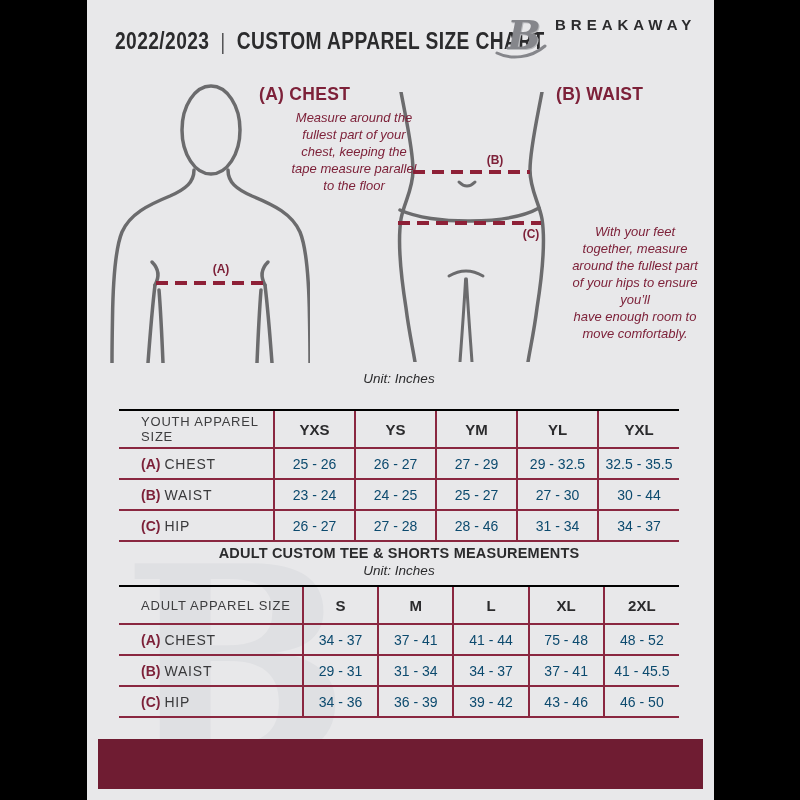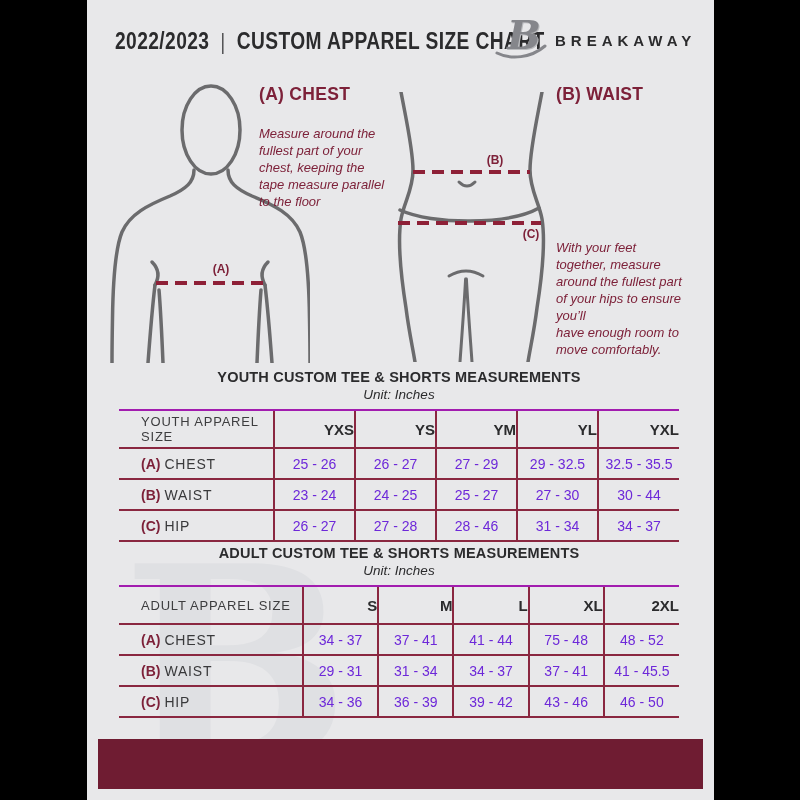--- a/index.html
+++ b/index.html
@@ -27,36 +27,37 @@
   .masthead .sep{font-weight:400;color:#4a4a4c;font-size:22px;}
   .logo{position:absolute;left:408px;top:12px;width:54px;height:52px;}
   .logo-b{
     position:absolute;left:12px;top:0;
     font-family:"DejaVu Serif", serif;font-weight:bold;font-style:italic;
     font-size:40px;line-height:46px;color:#85868b;
     text-shadow:1px 1px 0 #b9babd;
   }
   .logo-swoosh{position:absolute;left:0;bottom:4px;}
   .brand{
-    position:absolute;left:468px;top:32px;
+    position:absolute;left:468px;top:16px;
     font-size:15px;font-weight:bold;color:#2b2b2d;letter-spacing:5px;
   }
   
   .fig{position:absolute;}
   .fig-upper{left:23px;top:78px;}
   .fig-lower{left:300px;top:92px;}
   .marker{
     position:absolute;font-size:12px;font-weight:bold;color:#7d2139;
     width:32px;text-align:center;z-index:1;
   }
   .guide-block{position:absolute;color:#7d2139;z-index:1;}
   .guide-heading{font-size:17.5px;font-weight:bold;letter-spacing:.3px;}
   .guide-body{
-    margin-top:20px;font-size:13px;font-style:italic;line-height:17px;
+    margin-top:4px;font-size:13px;font-style:italic;line-height:17px;
     white-space:pre-line;
+    text-align:center;
   }
   .gb-chest{left:172px;top:84px;width:190px;}
   .gb-waist{left:469px;top:84px;width:158px;}
   .gb-hips{left:469px;top:219px;width:158px;}
   
   .tbl-titles{position:absolute;left:32px;width:560px;text-align:center;color:#2b2b2d;z-index:1;}
   .tt-youth{top:369px;}
   .tt-adult{top:545px;}
   .tbl-title{font-size:14.5px;font-weight:bold;letter-spacing:.2px;}
   .tbl-unit{font-size:13.5px;font-style:italic;margin-top:2px;}
@@ -64,32 +65,32 @@
     position:absolute;left:32px;width:560px;
     border-collapse:collapse;table-layout:fixed;z-index:1;
   }
   .table-youth{top:409px;}
   .table-adult{top:585px;}
   .table-youth col.label-col{width:155px;}
   .table-adult col.label-col{width:184px;}
   .size-table th,.size-table td{
     border-bottom:2px solid #8a2740;padding:0;background:transparent;
   }
-  .size-table thead th{border-top:2px solid #a21caf;height:36px;}
+  .size-table thead th{border-top:2px solid #000000;height:36px;}
   .size-table tbody td{height:29px;}
   .size-table th + th,.size-table td + td{border-left:2px solid #8a2740;}
   .cell-sizehdr{
     text-align:left;padding-left:22px !important;
     font-size:13px;font-weight:400;color:#3d3d3f;letter-spacing:.8px;
   }
-  .cell-size{font-size:15px;font-weight:bold;color:#2b2b2d;text-align:right;}
+  .cell-size{font-size:15px;font-weight:bold;color:#2b2b2d;text-align:center;}
   .cell-rowlabel{text-align:left;padding-left:22px !important;font-size:14px;}
   .cell-rowlabel .mk{font-weight:bold;color:#7d2139;}
   .cell-rowlabel .lb{color:#39393b;letter-spacing:.8px;margin-left:4px;}
-  .cell-val{font-size:14px;color:#6d28d9;text-align:center;font-weight:500;margin-top:48px;}
+  .cell-val{font-size:14px;color:#0c4a6e;text-align:center;font-weight:500;margin-top:48px;}
   
   .watermark{
     position:absolute;left:35px;top:530px;z-index:0;
     font-family:"DejaVu Serif", serif;font-weight:bold;
     font-size:270px;line-height:270px;color:#dfe0e3;
   }
   .footer-bar{
     position:absolute;left:11px;top:739px;width:605px;height:50px;
     background:#6f1c32;z-index:2;
   }
@@ -161,21 +162,20 @@
     <div class="guide-body">With your feet
 together, measure
 around the fullest part
 of your hips to ensure
 you’ll
 have enough room to
 move comfortably.</div>
   </div>
 
   <div class="tbl-titles tt-youth">
-    <div class="tbl-title">YOUTH CUSTOM TEE &amp; SHORTS MEASUREMENTS</div>
     <div class="tbl-unit">Unit: Inches</div>
   </div>
   <table class="size-table table-youth">
     <colgroup>
         <col class="label-col">
         <col>
         <col>
         <col>
         <col>
         <col>

